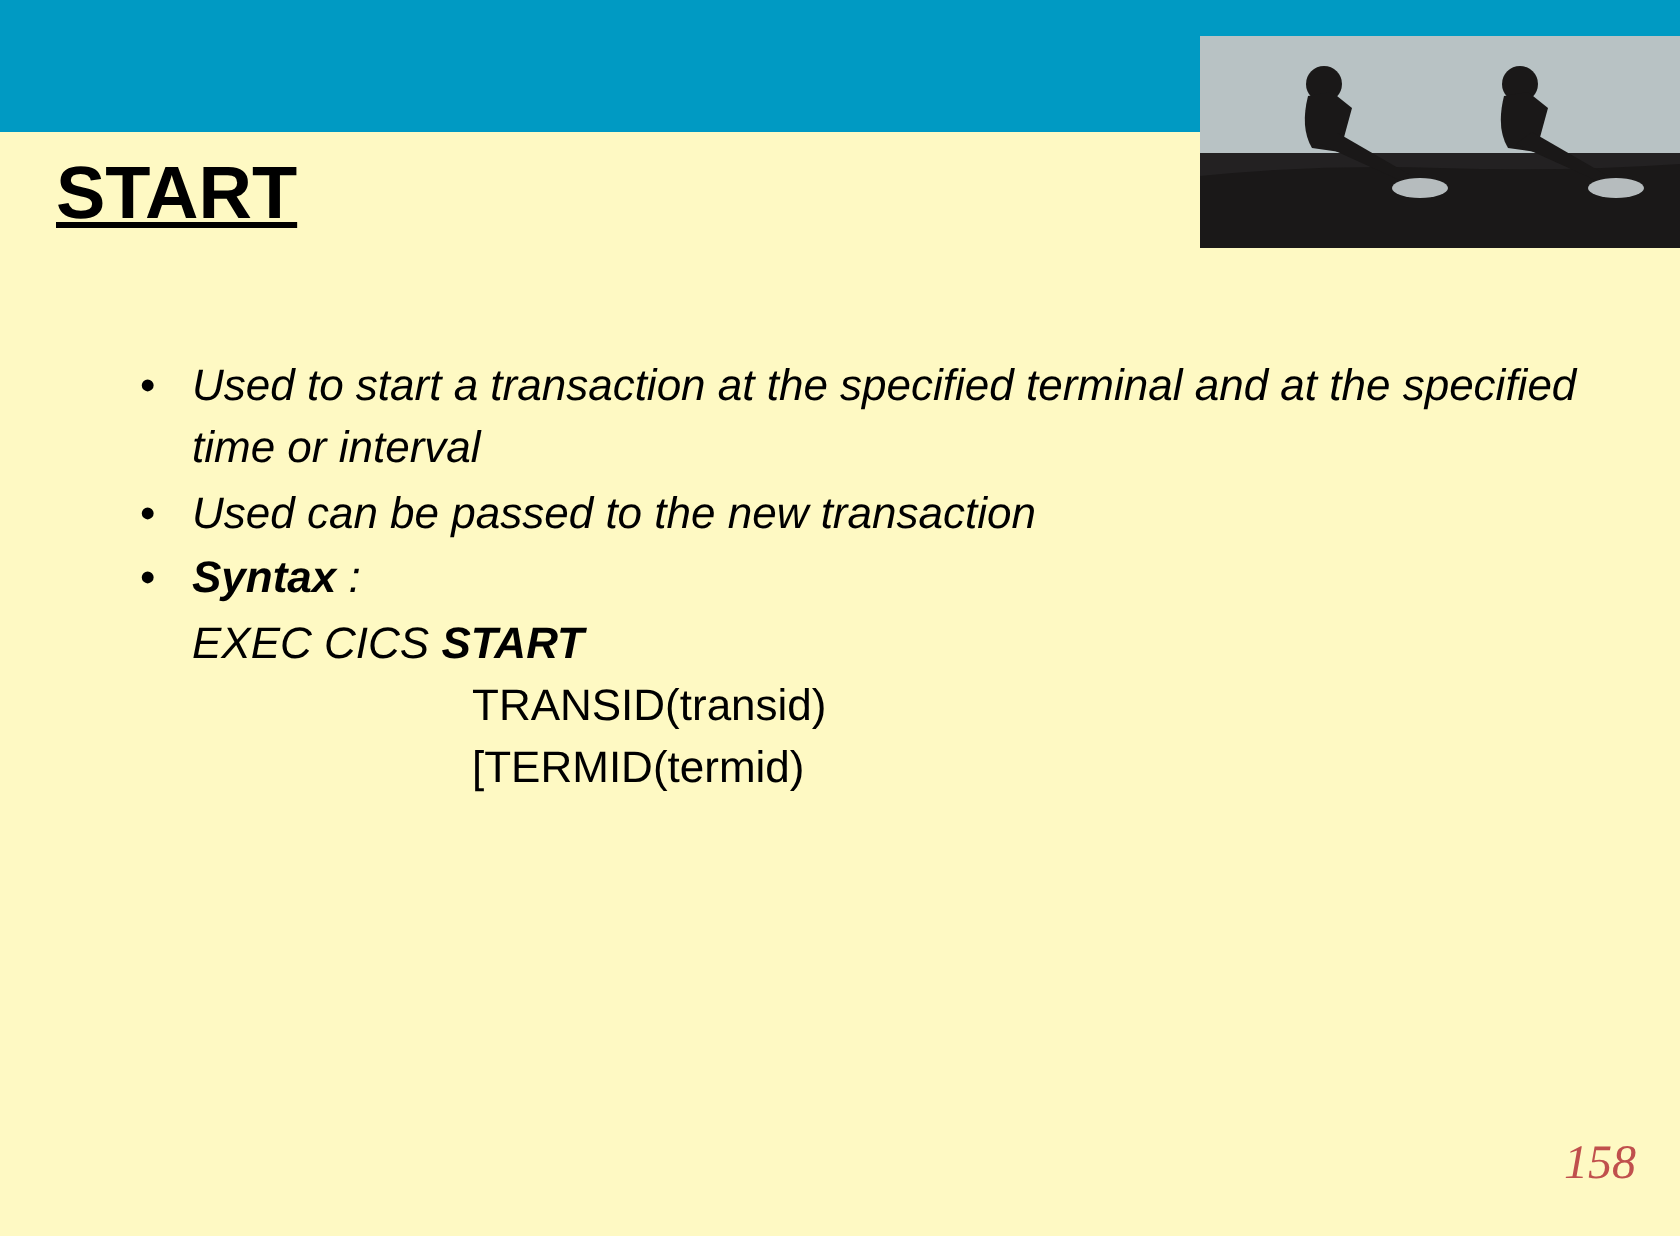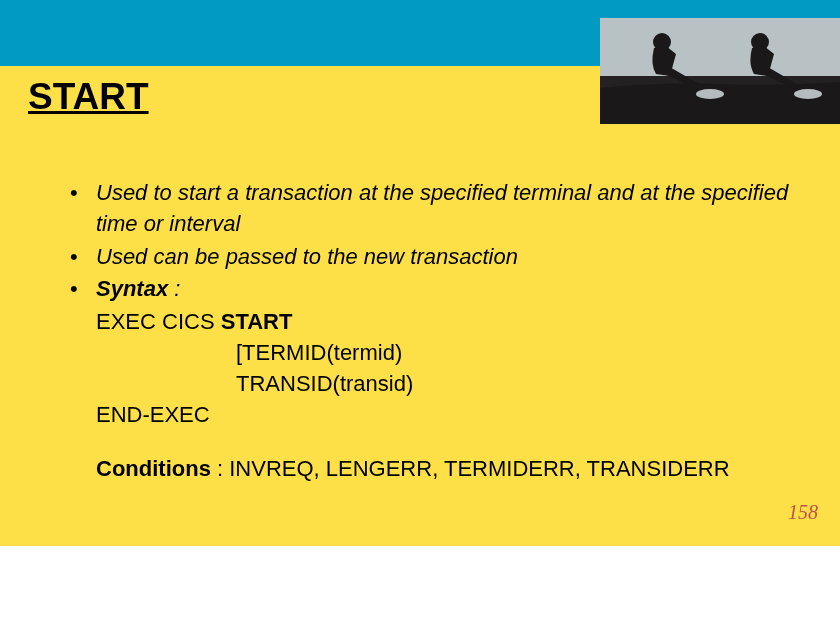--- a/index.html
+++ b/index.html
@@ -1,17 +1,17 @@
 <!DOCTYPE html>
 <html><head>
 <meta charset="utf-8">
 <style>
   * { margin: 0; padding: 0; box-sizing: border-box; }
   html, body { width: 840px; height: 630px; font-family: Arial, Helvetica, sans-serif; background: #ffffff; }
-  .slide { position: relative; width: 840px; height: 546px; background: #fde047; }
+  .slide { position: relative; width: 840px; height: 618px; background: #fef9c3; }
   .header-band {
     position: absolute;
     top: 0; left: 0;
     width: 100%; height: 66px;
     background: #009ac3;
   }
   .rowers-img {
     position: absolute;
     top: 18px; right: 0;
     width: 240px; height: 106px;
@@ -32,29 +32,29 @@
     top: 178px;
     left: 68px;
     right: 40px;
     font-size: 22px;
     line-height: 1.4;
     color: #000000;
   }
   .bullet { display: flex; margin-bottom: 2px; }
   .bullet .dot { width: 28px; flex-shrink: 0; text-align: left; padding-left: 2px; }
   .bullet .txt { flex: 1; font-style: italic; }
-  .indent1 { padding-left: 28px; }
+  .indent1 { padding-left: 28px; font-style: italic; }
   .indent2 { padding-left: 168px; }
   .gap { height: 24px; }
   .page-num {
     position: absolute;
     bottom: 22px; right: 22px;
     font-family: "Times New Roman", Times, serif;
     font-style: italic;
-    font-size: 20px;
+    font-size: 24px;
     color: #c0504d;
   }
 </style>
 </head>
 <body>
 
 <div class="slide">
 
   <div class="header-band"></div>
 
@@ -94,32 +94,26 @@
       <div class="dot">•</div>
       <div class="txt">
         <b>Syntax</b><span> :</span>
       </div>
     </div>
 
     <div class="indent1">
       <span>EXEC CICS </span><b>START</b>
     </div>
     <div class="indent2">
-      <span>[TERMID(termid)</span>
+      <span>TRANSID(transid)</span>
     </div>
     <div class="indent2">
-      <span>TRANSID(transid)</span>
-    </div>
-    <div class="indent1">
-      <span>END-EXEC</span>
+      <span>[TERMID(termid)</span>
     </div>
 
     <div class="gap"></div>
 
-    <div class="indent1">
-      <b>Conditions</b><span> : INVREQ, LENGERR, TERMIDERR, TRANSIDERR</span>
-    </div>
 
   </div>
 
   <div class="page-num">158</div>
 
 </div>
 
 </body></html>

